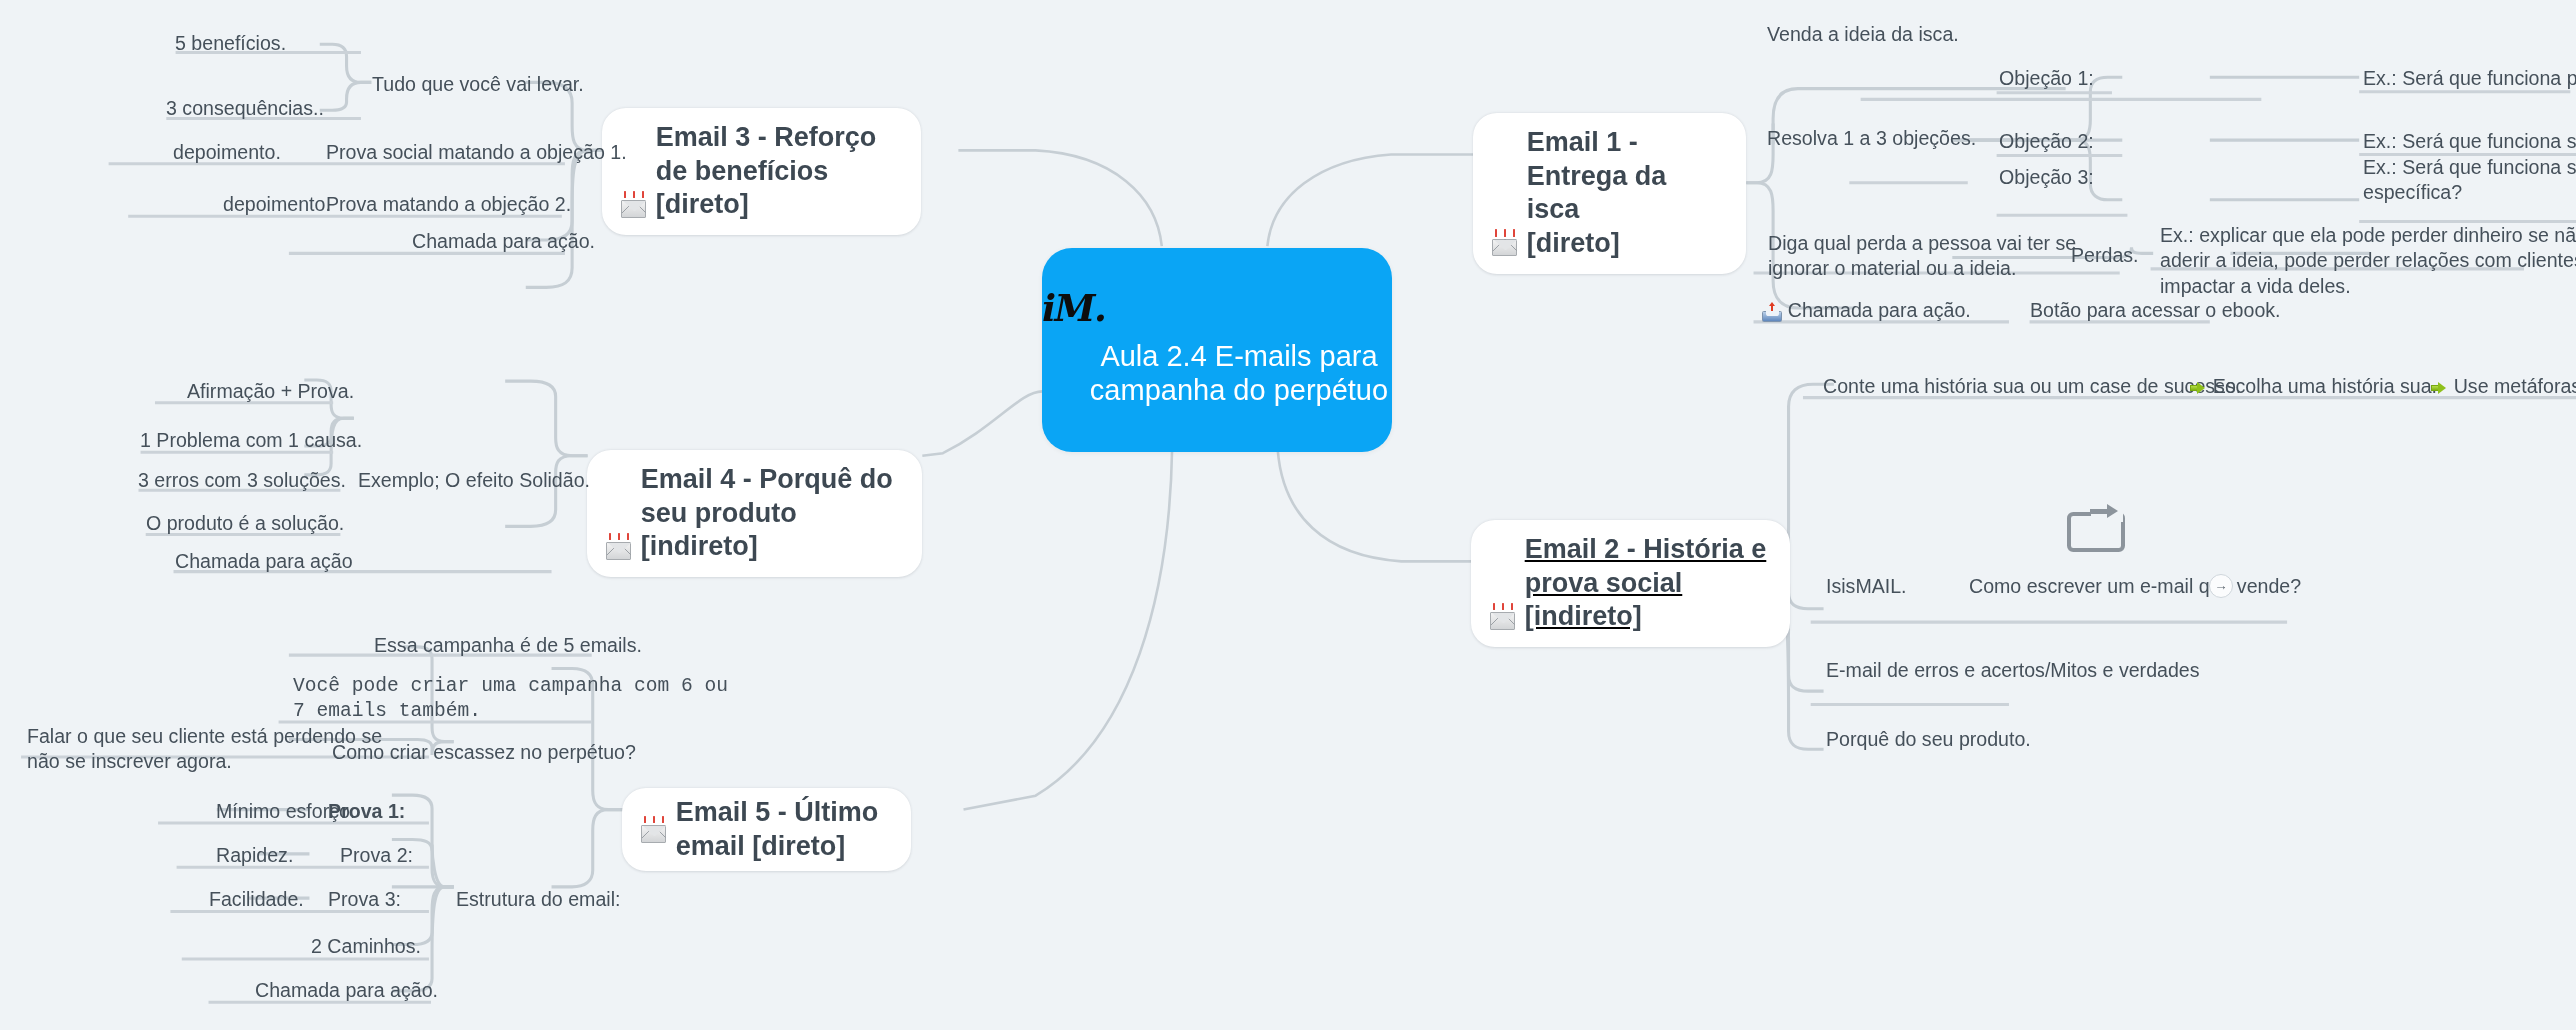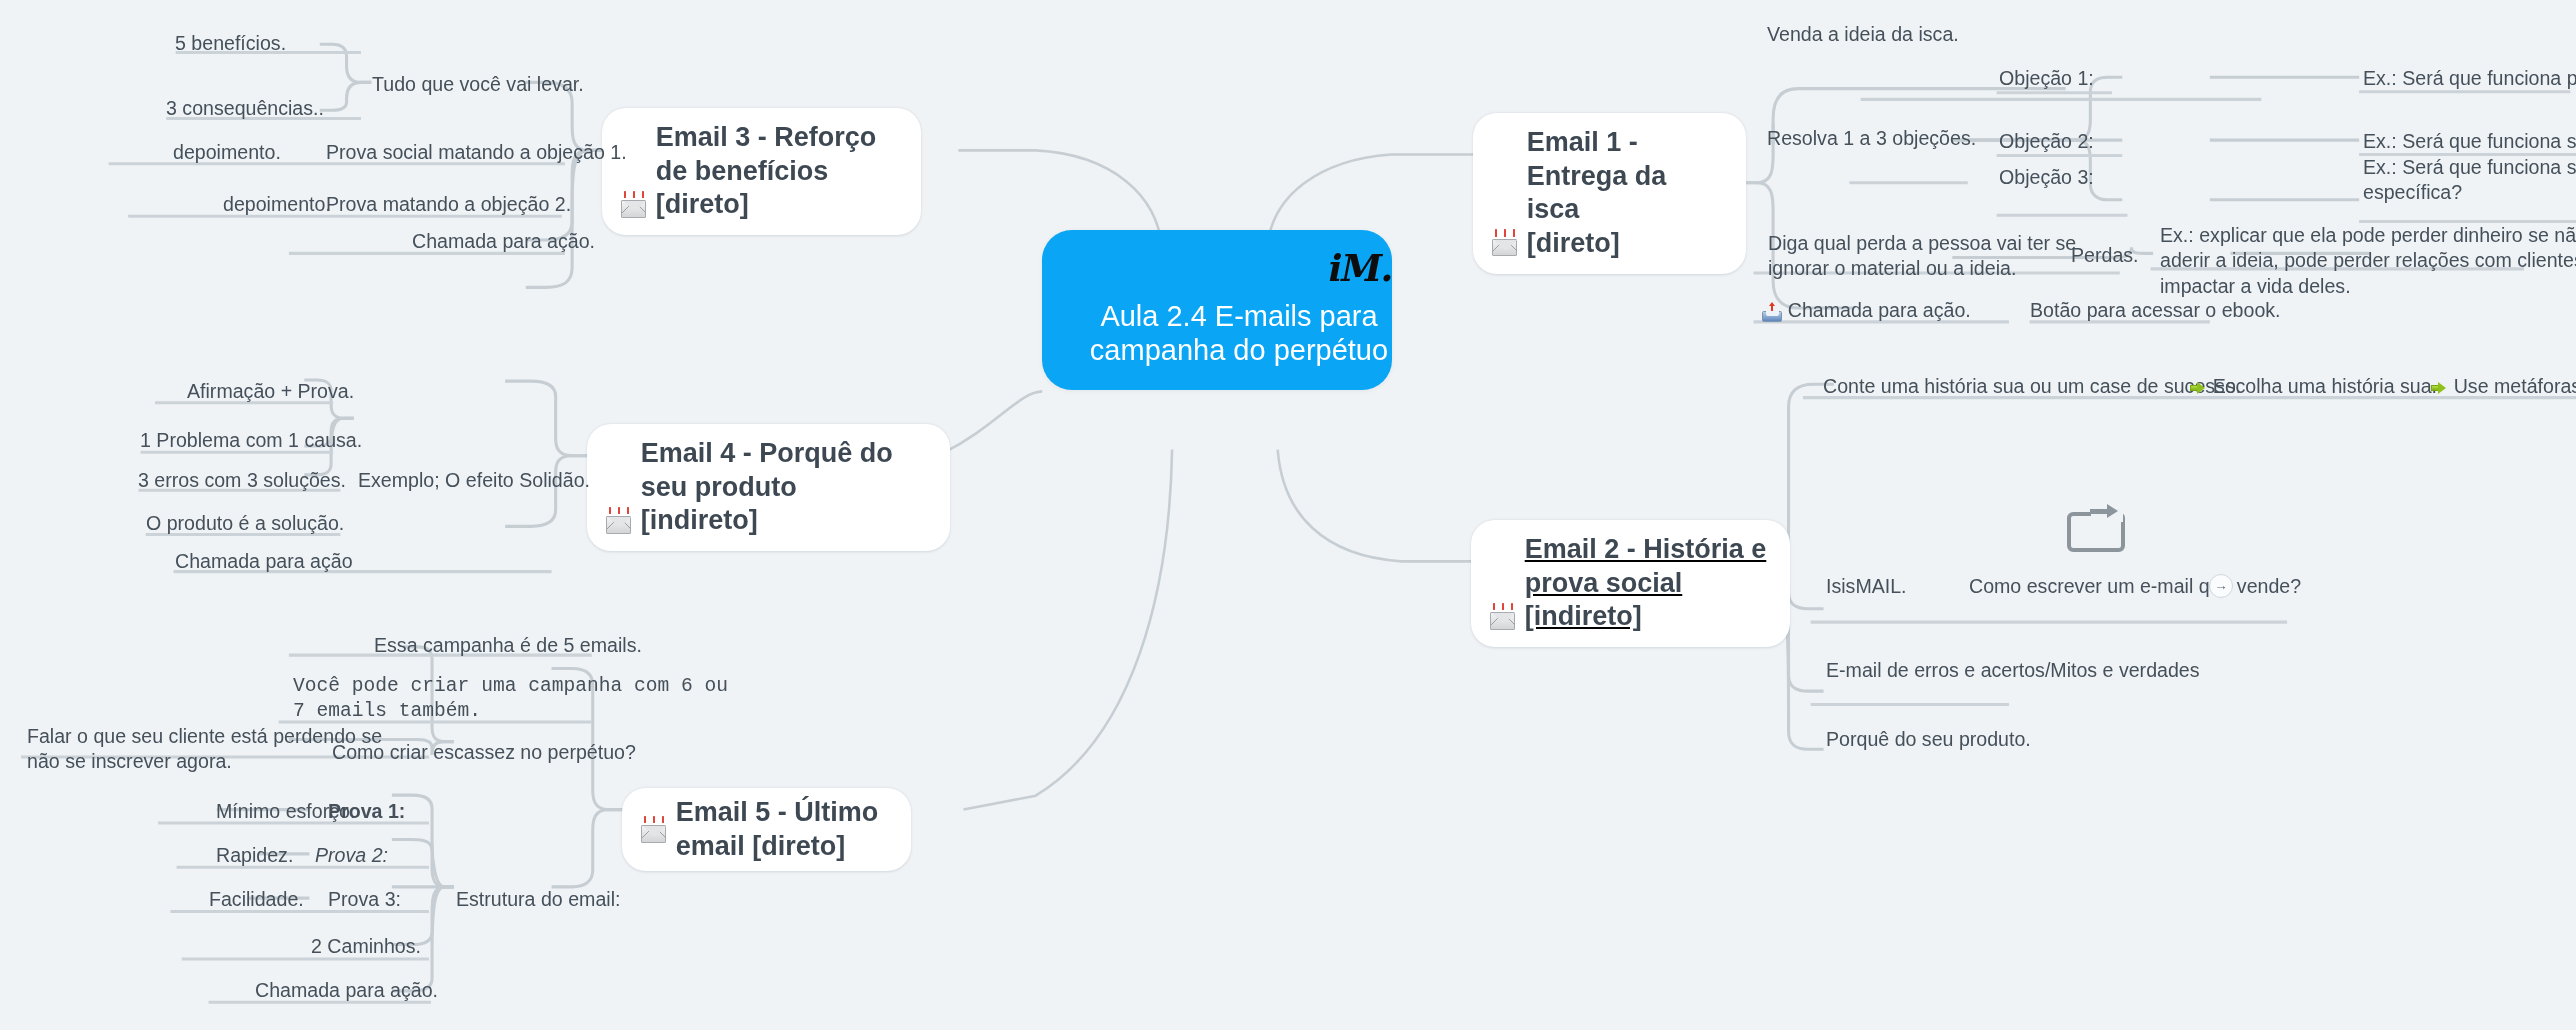--- a/index.html
+++ b/index.html
@@ -18,27 +18,27 @@
   }
   #wires {
     position: absolute;
     left: 0; top: 0;
     width: 3333px; height: 1030px;
     pointer-events: none;
   }
   
   .central {
     position: absolute;
-    left: 1042px; top: 230px;
-    width: 350px; height: 160px;
+    left: 1042px; top: 248px;
+    width: 350px; height: 204px;
     background: #0aa5f5;
     border-radius: 30px;
     display: flex;
     flex-direction: column;
-    align-items: flex-end;
+    align-items: flex-start;
     justify-content: center;
     box-shadow: 0 1px 5.2px rgba(0,0,0,.06);
   }
   .central .logo {
     font-family: "DejaVu Serif", serif;
     font-style: italic;
     font-weight: 700;
     font-size: 37px;
     color: #0d0d0d;
     line-height: .9;
@@ -453,21 +453,21 @@
   <div class="lbl" style="left:372px; top:72px;">Tudo que você vai levar.</div>
 
   <div class="lbl" style="left:173px; top:140px;">depoimento.</div>
   <div class="lbl" style="left:326px; top:140px;">Prova social matando a objeção 1.</div>
 
   <div class="lbl" style="left:223px; top:192px;">depoimento.</div>
   <div class="lbl" style="left:326px; top:192px;">Prova matando a objeção 2.</div>
 
   <div class="lbl" style="left:412px; top:229px;">Chamada para ação.</div>
 
-  <div class="email-node" style="left:587px; top:424px; width:363px;">
+  <div class="email-node" style="left:587px; top:450px; width:335px;">
     <span class="mail-icon">
       <span class="ticks">
           <i></i>
           <i></i>
           <i></i>
         </span>
       <span class="env"></span>
     </span>
     <span class="etext">Email 4 - Porquê do seu produto
 [indireto]</span>
@@ -496,21 +496,21 @@
   <div class="lbl" style="left:293px; top:674px;font-family:Liberation Mono, monospace;">Você pode criar uma campanha com 6 ou
 7 emails também.</div>
   <div class="lbl" style="left:27px; top:724px;">Falar o que seu cliente está perdendo se
 não se inscrever agora.</div>
   <div class="lbl" style="left:332px; top:740px;">Como criar escassez no perpétuo?</div>
 
   <div class="lbl" style="left:172px; top:799px;margin-left:44px;">Mínimo esforço.</div>
   <div class="lbl" style="left:328px; top:799px;font-weight:bold;">Prova 1:</div>
 
   <div class="lbl" style="left:216px; top:843px;">Rapidez.</div>
-  <div class="lbl" style="left:315px; top:843px;font-style:italic;">Prova 2:</div>
+  <div class="lbl" style="left:340px; top:843px;">Prova 2:</div>
 
   <div class="lbl" style="left:209px; top:887px;">Facilidade.</div>
   <div class="lbl" style="left:328px; top:887px;">Prova 3:</div>
 
   <div class="lbl" style="left:456px; top:887px;">Estrutura do email:</div>
   <div class="lbl" style="left:311px; top:934px;">2 Caminhos.</div>
   <div class="lbl" style="left:255px; top:978px;">Chamada para ação.</div>
 
 </div>
 

